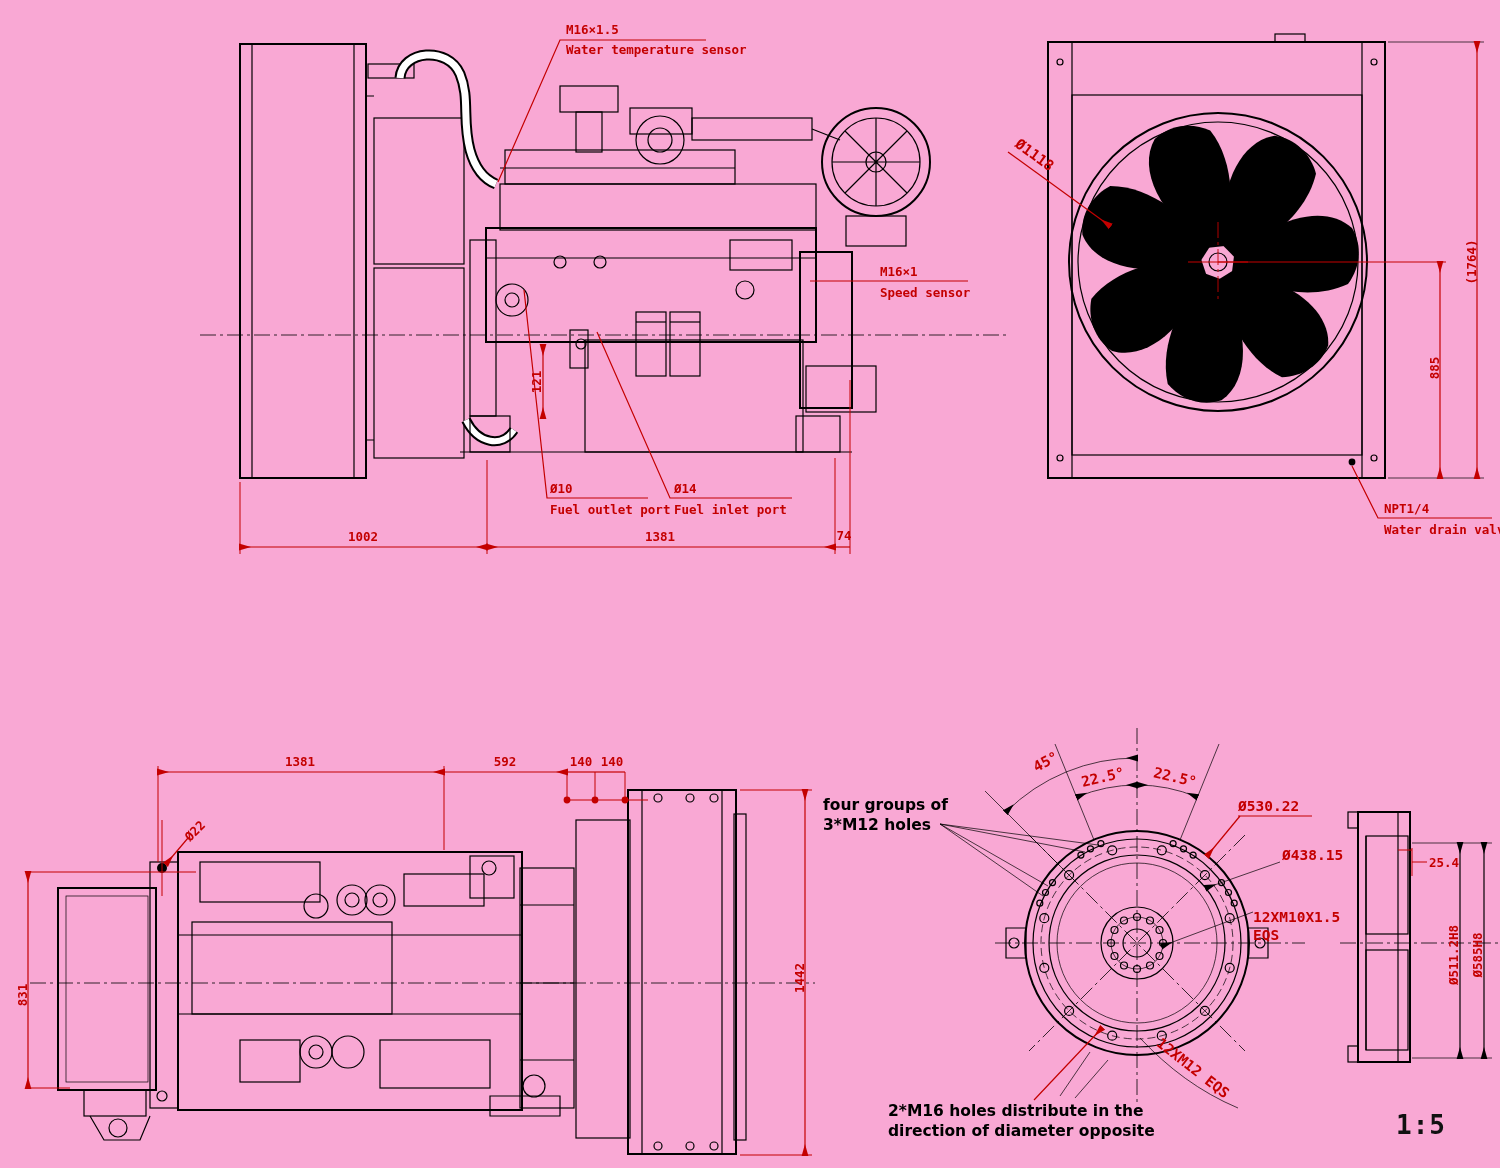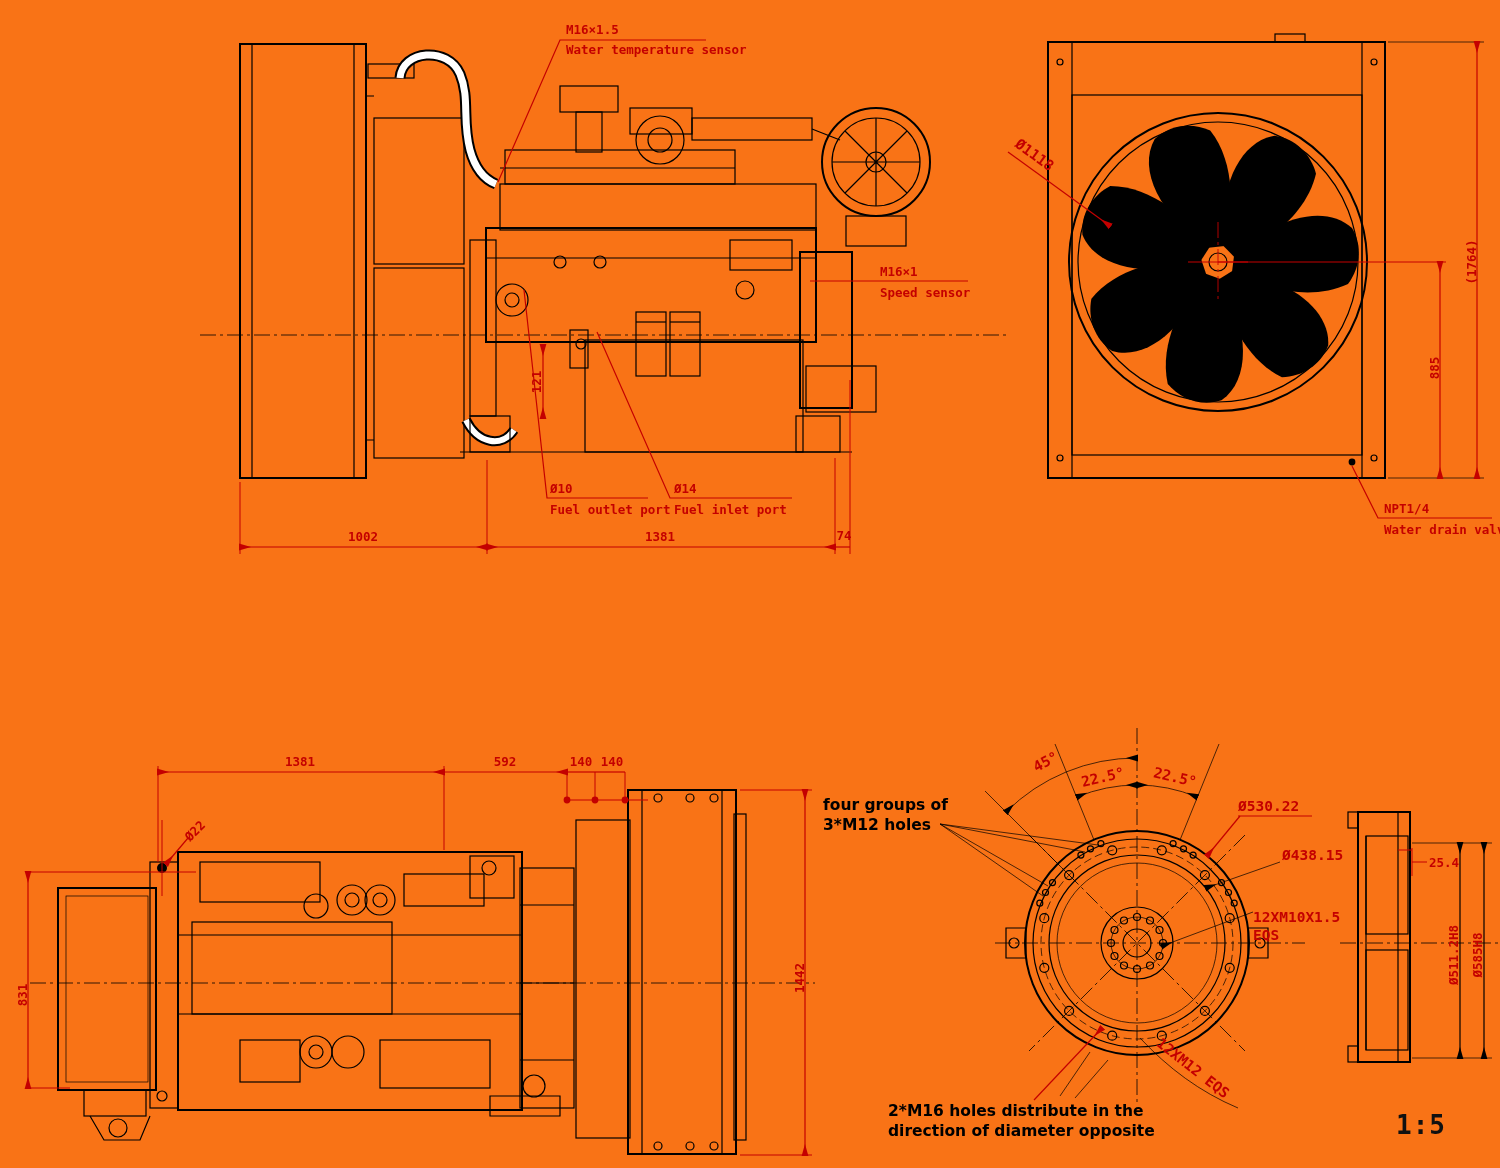--- a/index.html
+++ b/index.html
@@ -1,16 +1,16 @@
 <!DOCTYPE html>
 <html><head>
 <meta charset="utf-8">
 <style>
   html,body{margin:0;padding:0;background:#fff;}
-  #canvas{position:relative;width:1500px;height:1168px;background:#f97316;overflow:hidden;text-decoration:underline;}
+  #canvas{position:relative;width:1500px;height:1168px;background:#f9a8d4;overflow:hidden;text-decoration:underline;}
   svg{position:absolute;left:0;top:0;}
   .k{stroke:#000;fill:none;stroke-width:1.2;}
   .k2{stroke:#000;fill:none;stroke-width:2;}
   .thin{stroke:#000;fill:none;stroke-width:0.7;}
   .kf{fill:#000;stroke:none;}
   .r{stroke:#c40000;fill:none;stroke-width:1.2;}
   .rthin{stroke:#c40000;fill:none;stroke-width:1;}
   .cl{stroke:#000;stroke-width:0.8;stroke-dasharray:16 4 3 4;fill:none;}
   .clr{stroke:#c40000;stroke-width:0.9;stroke-dasharray:16 4 3 4;fill:none;}
   text{user-select:none;}

